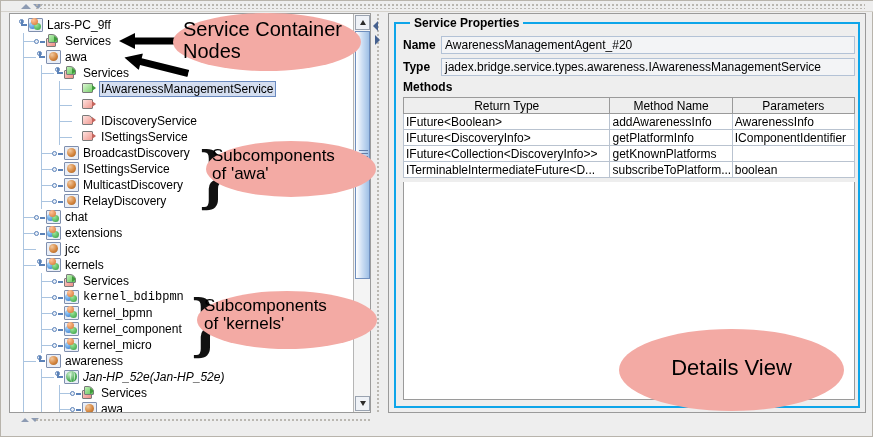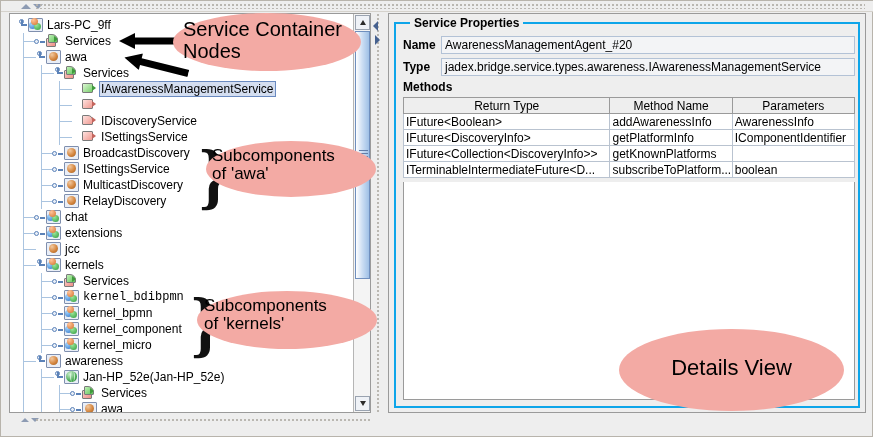--- a/index.html
+++ b/index.html
@@ -407,21 +407,21 @@
             <i></i>
             <b></b>
             <u></u>
           </div>
           <div class="ic" style="left:36px;">
             <span class="ic-box"></span>
             <span class="ball"></span>
           </div>
           <span class="lbl" style="left:55px;">awareness</span>
         </div>
-        <div class="row" style="position:absolute;left:0;top:355px;width:344px;">
+        <div class="row" style="position:absolute;left:0;top:355px;width:344px;font-style:italic;">
           <div class="vline" style="left:13px;top:0;height:16px;"></div>
           <div class="vline" style="left:31px;top:0;height:16px;"></div>
           <div class="hline" style="left:31px;top:8px;width:13px;"></div>
           <div class="handle exp" style="left:42px;top:2px;">
             <i></i>
             <b></b>
             <u></u>
           </div>
           <div class="ic" style="left:54px;">
             <span class="ic-box"></span>

